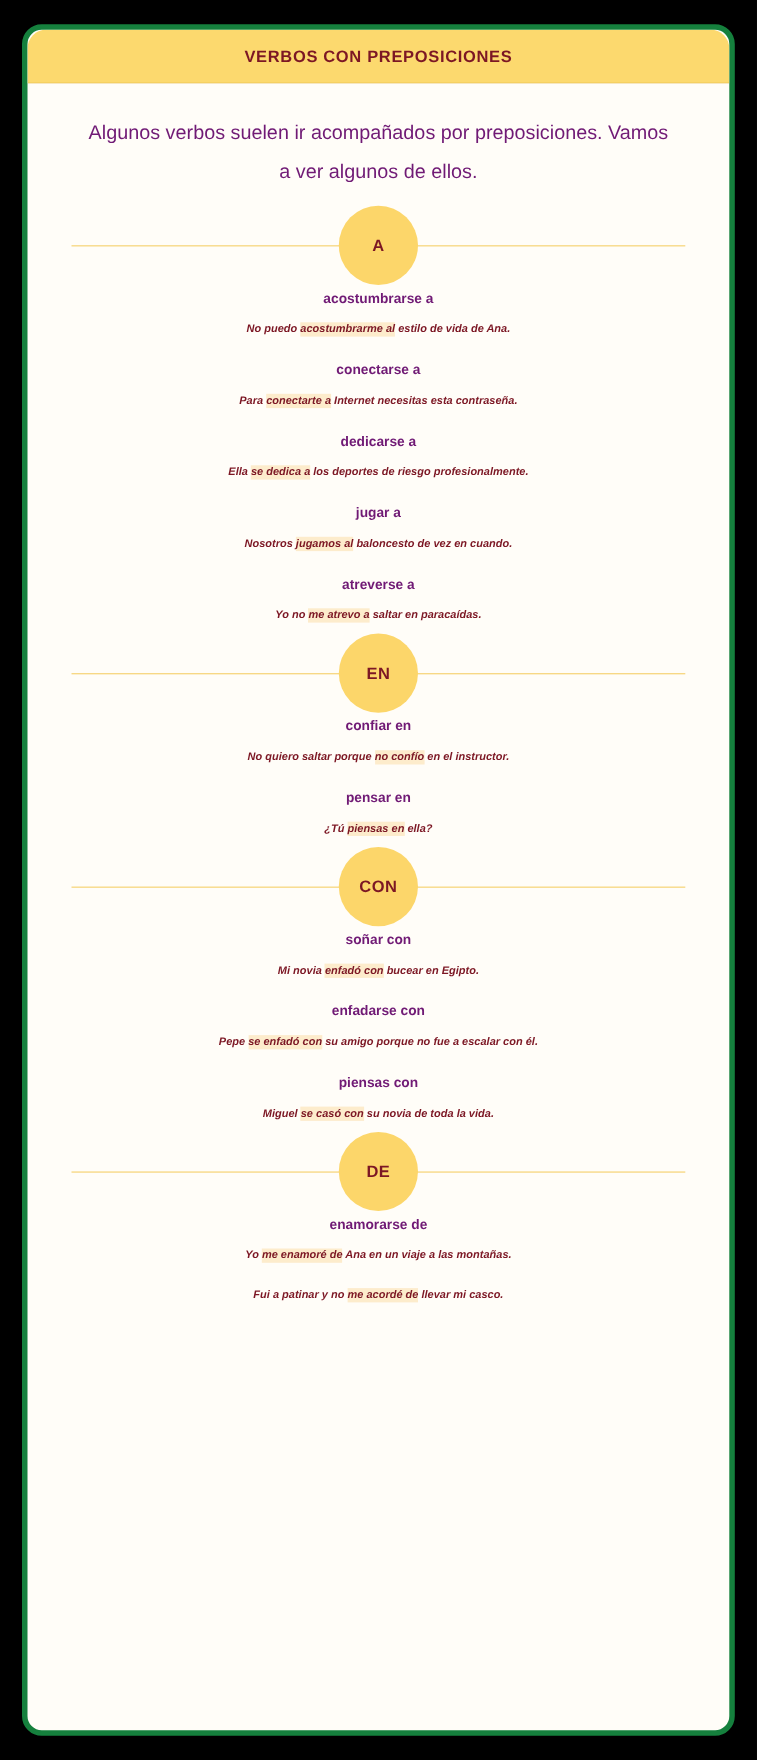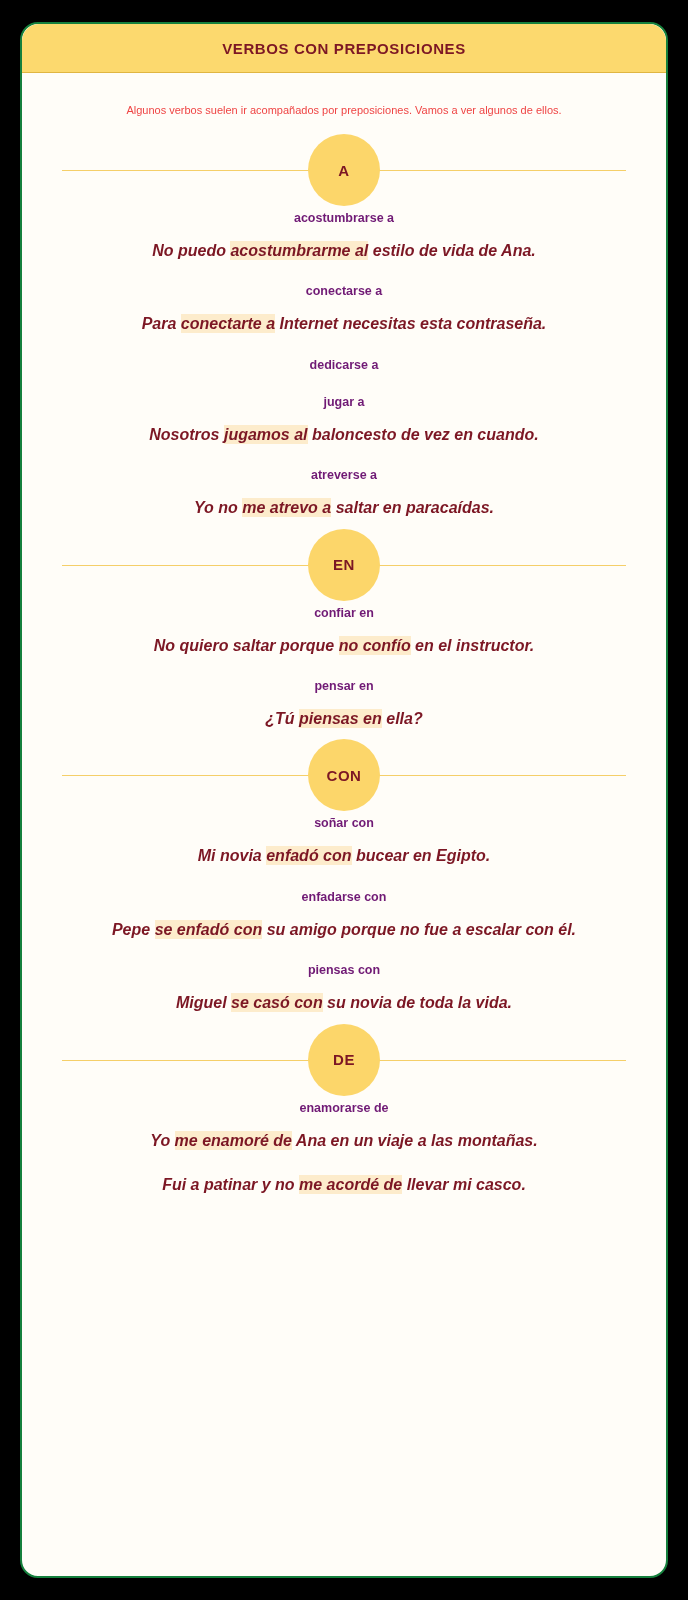--- a/index.html
+++ b/index.html
@@ -19,21 +19,21 @@
     height: 1600px;
     background: #000000;
     box-sizing: border-box;
     padding: 22px 20px 22px 20px;
   }
   .card {
     width: 648px;
     height: 1556px;
     background: #fffdf8;
     border-radius: 18px;
-    border: 2px solid #15803d;
+    border: 5px solid #15803d;
     overflow: hidden;
     box-sizing: border-box;
     display: flex;
     flex-direction: column;
   }
   .card-header {
     background: #fcd96e;
     border-bottom: 1px solid #e0b642;
     height: 48px;
     flex: 0 0 48px;
@@ -50,22 +50,22 @@
     letter-spacing: 0.6px;
     text-align: center;
   }
   .card-body {
     flex: 1 1 auto;
     padding: 26px 40px 20px 40px;
     box-sizing: border-box;
     overflow: hidden;
   }
   .intro {
-    color: #ef4444;
-    font-size: 11px;
+    color: #701a75;
+    font-size: 18px;
     line-height: 2.0;
     text-align: center;
     max-width: 540px;
     margin: 0 auto 10px auto;
   }
 
   
   .section-head {
     position: relative;
     height: 78px;
@@ -107,21 +107,21 @@
   }
   .entry .verb {
     color: #701a75;
     font-size: 12.5px;
     font-weight: bold;
     line-height: 1.2;
     margin-bottom: 14px;
   }
   .entry .example {
     color: #7c1724;
-    font-size: 16px;
+    font-size: 10px;
     font-style: italic;
     font-weight: bold;
     line-height: 1.4;
   }
   .entry .example .hl {
     background: #fdeccc;
     padding: 1px 0;
   }
   .section {
     margin-bottom: 4px;
@@ -148,20 +148,21 @@
             <div class="entry">
               <div class="verb">acostumbrarse a</div>
               <div class="example"><span>No puedo </span><span class="hl">acostumbrarme al</span><span> estilo de vida de Ana.</span></div>
             </div>
             <div class="entry">
               <div class="verb">conectarse a</div>
               <div class="example"><span>Para </span><span class="hl">conectarte a</span><span> Internet necesitas esta contraseña.</span></div>
             </div>
             <div class="entry">
               <div class="verb">dedicarse a</div>
+              <div class="example"><span>Ella </span><span class="hl">se dedica a</span><span> los deportes de riesgo profesionalmente.</span></div>
             </div>
             <div class="entry">
               <div class="verb">jugar a</div>
               <div class="example"><span>Nosotros </span><span class="hl">jugamos al</span><span> baloncesto de vez en cuando.</span></div>
             </div>
             <div class="entry">
               <div class="verb">atreverse a</div>
               <div class="example"><span>Yo no </span><span class="hl">me atrevo a</span><span> saltar en paracaídas.</span></div>
             </div>
           </div>

